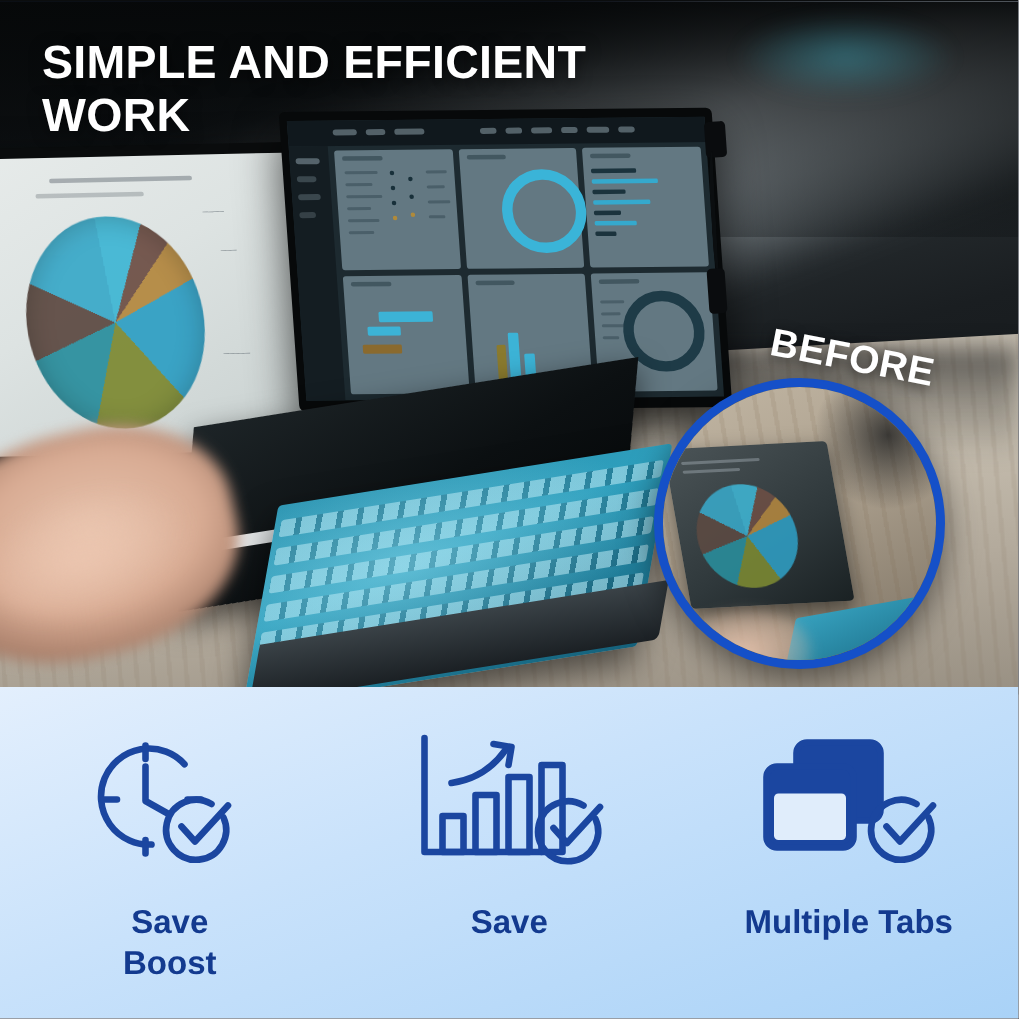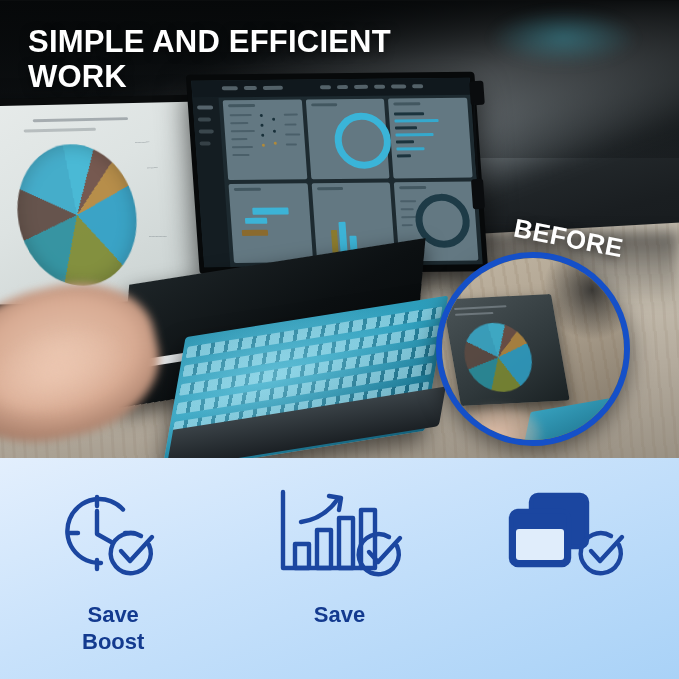--- a/index.html
+++ b/index.html
@@ -348,19 +348,20 @@
         <div class="ben-icon">
           <svg width="122" height="96" viewBox="0 0 122 96" fill="none" stroke="#1b46a0" stroke-width="4.4" stroke-linecap="round" stroke-linejoin="round">
             <rect x="26" y="8" width="56" height="52" rx="7" fill="#1b46a0"></rect>
             <rect x="6" y="24" width="58" height="54" rx="7" fill="#1b46a0"></rect>
             <rect x="11" y="42" width="48" height="31" rx="3" fill="#e0edfb" stroke="none"></rect>
             <path d="M114 58a20 20 0 1 1-8-9"></path>
             <path d="M86 64l9 10 22-24"></path>
           </svg>
         </div>
         <div class="ben-label">
+          <div>Multiple Tabs</div>
         </div>
       </div>
 
     </div>
   </div>
 
 </div>
 
 </body></html>

